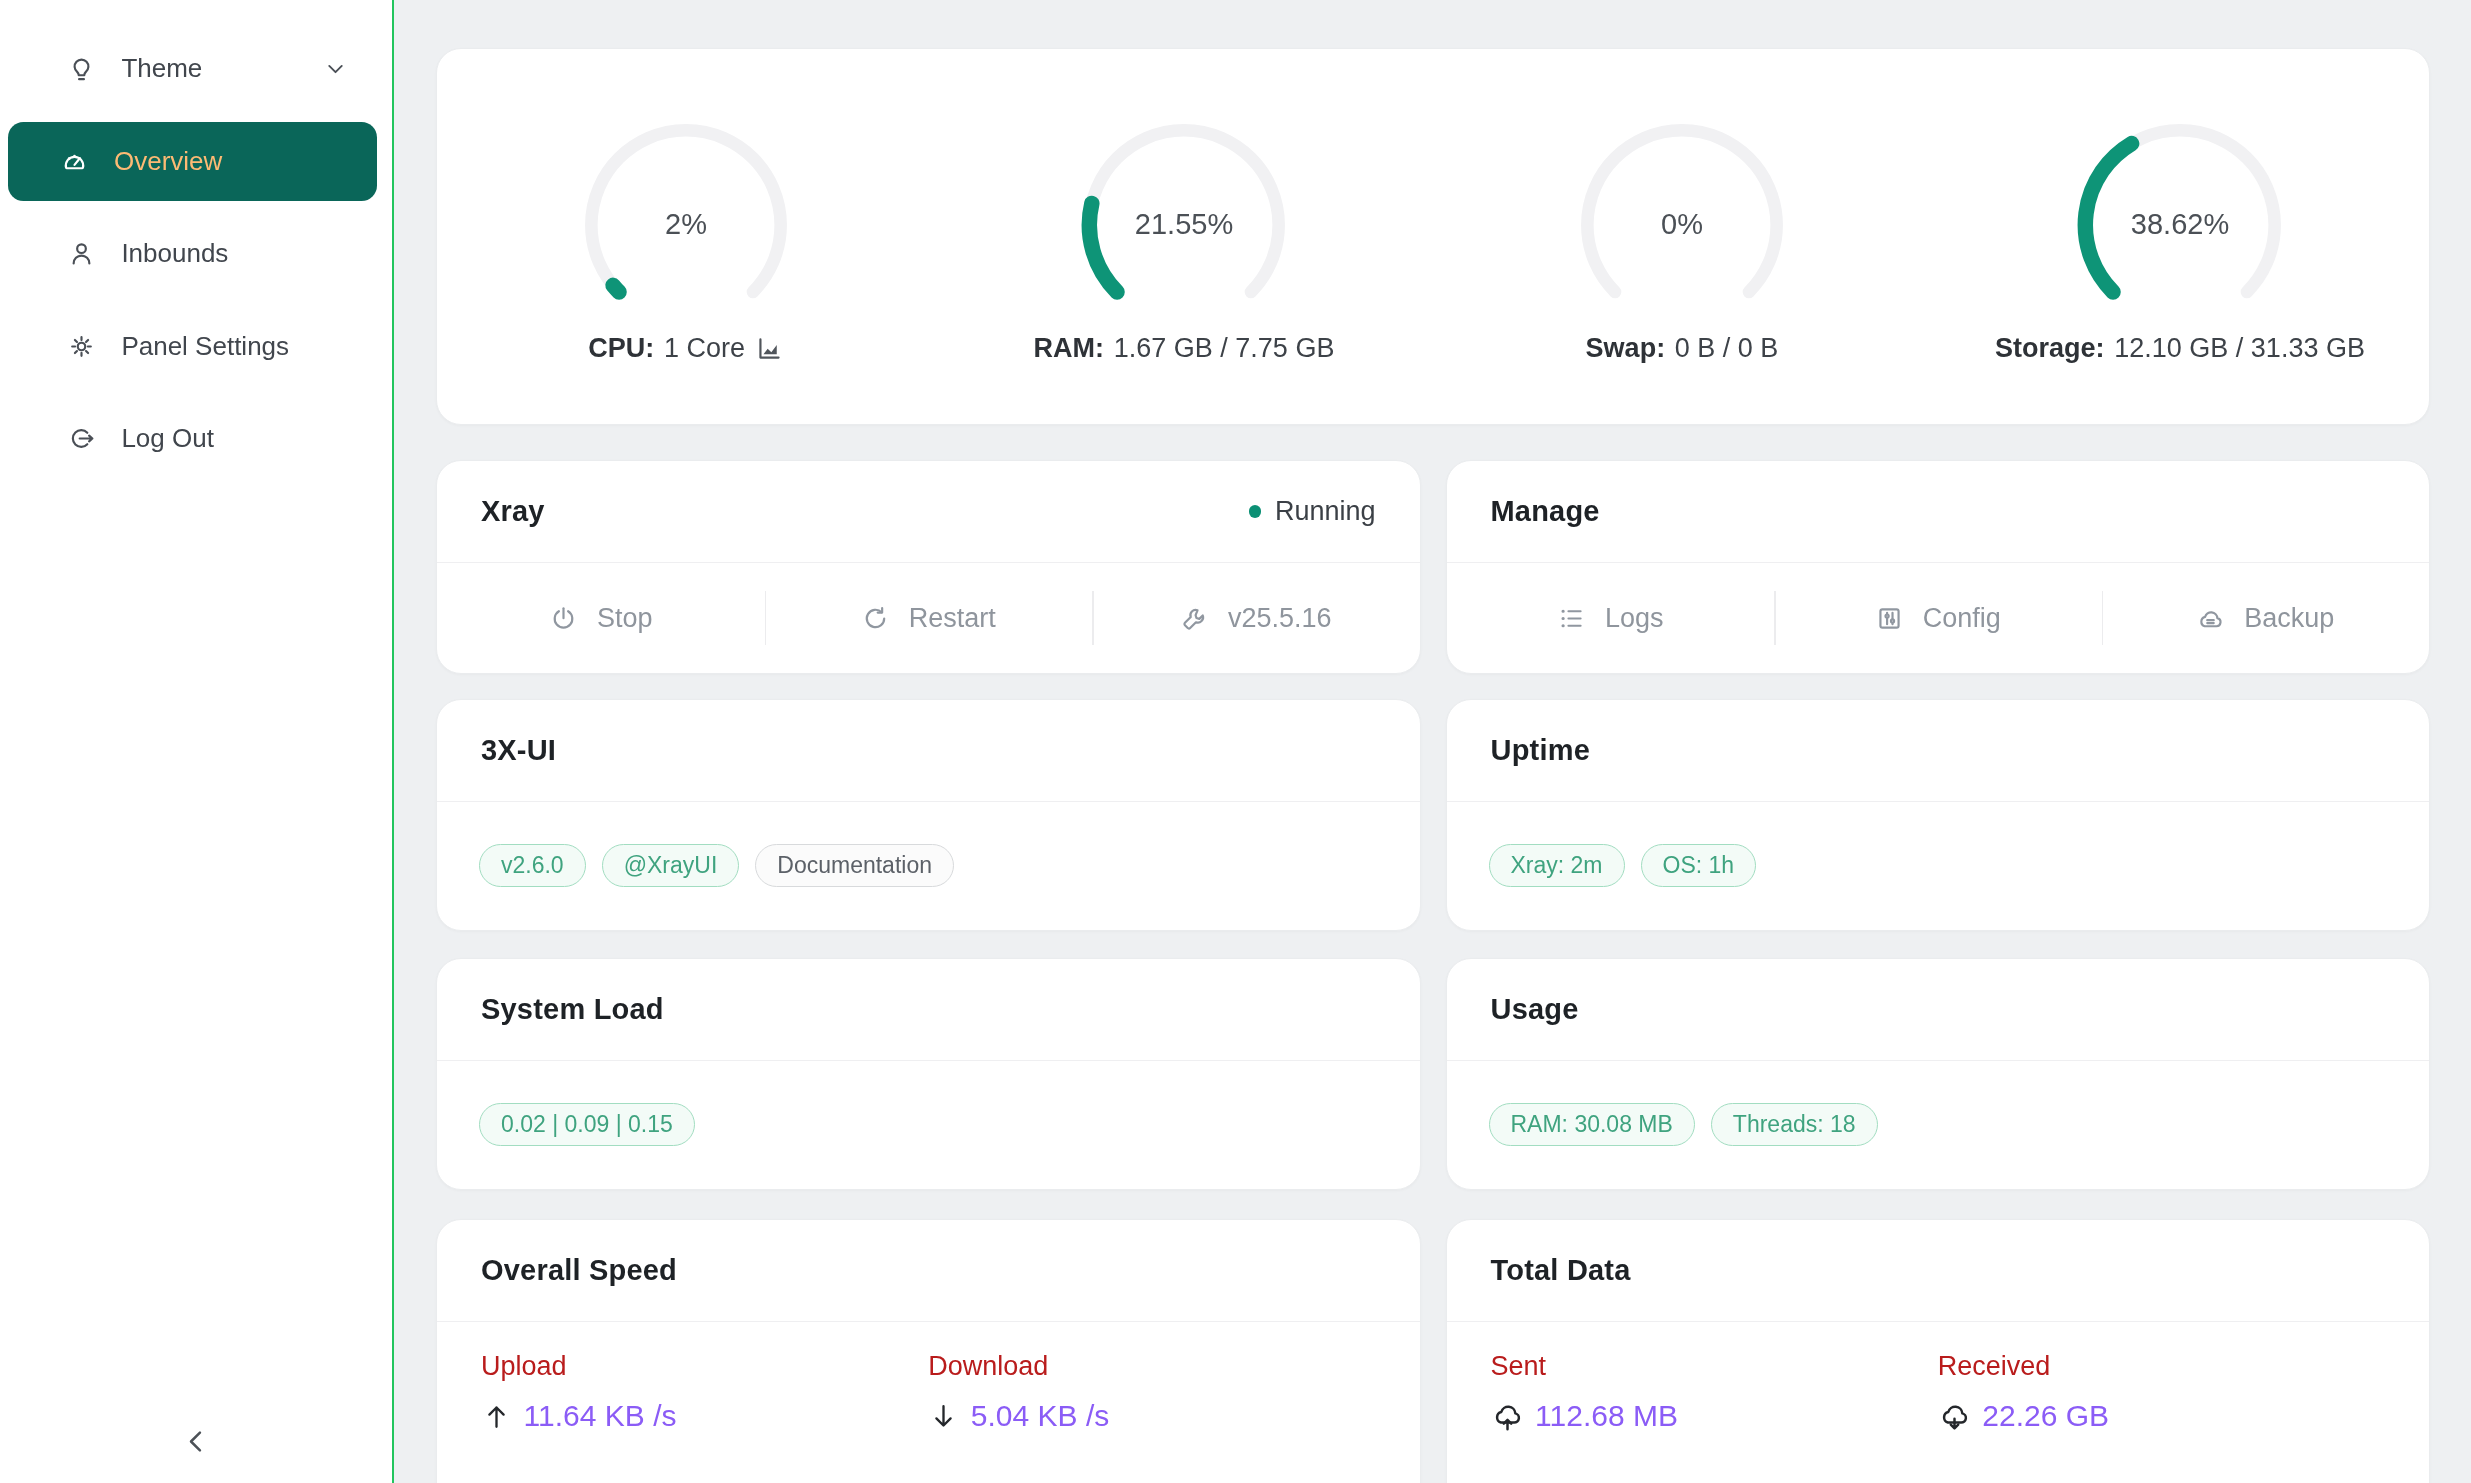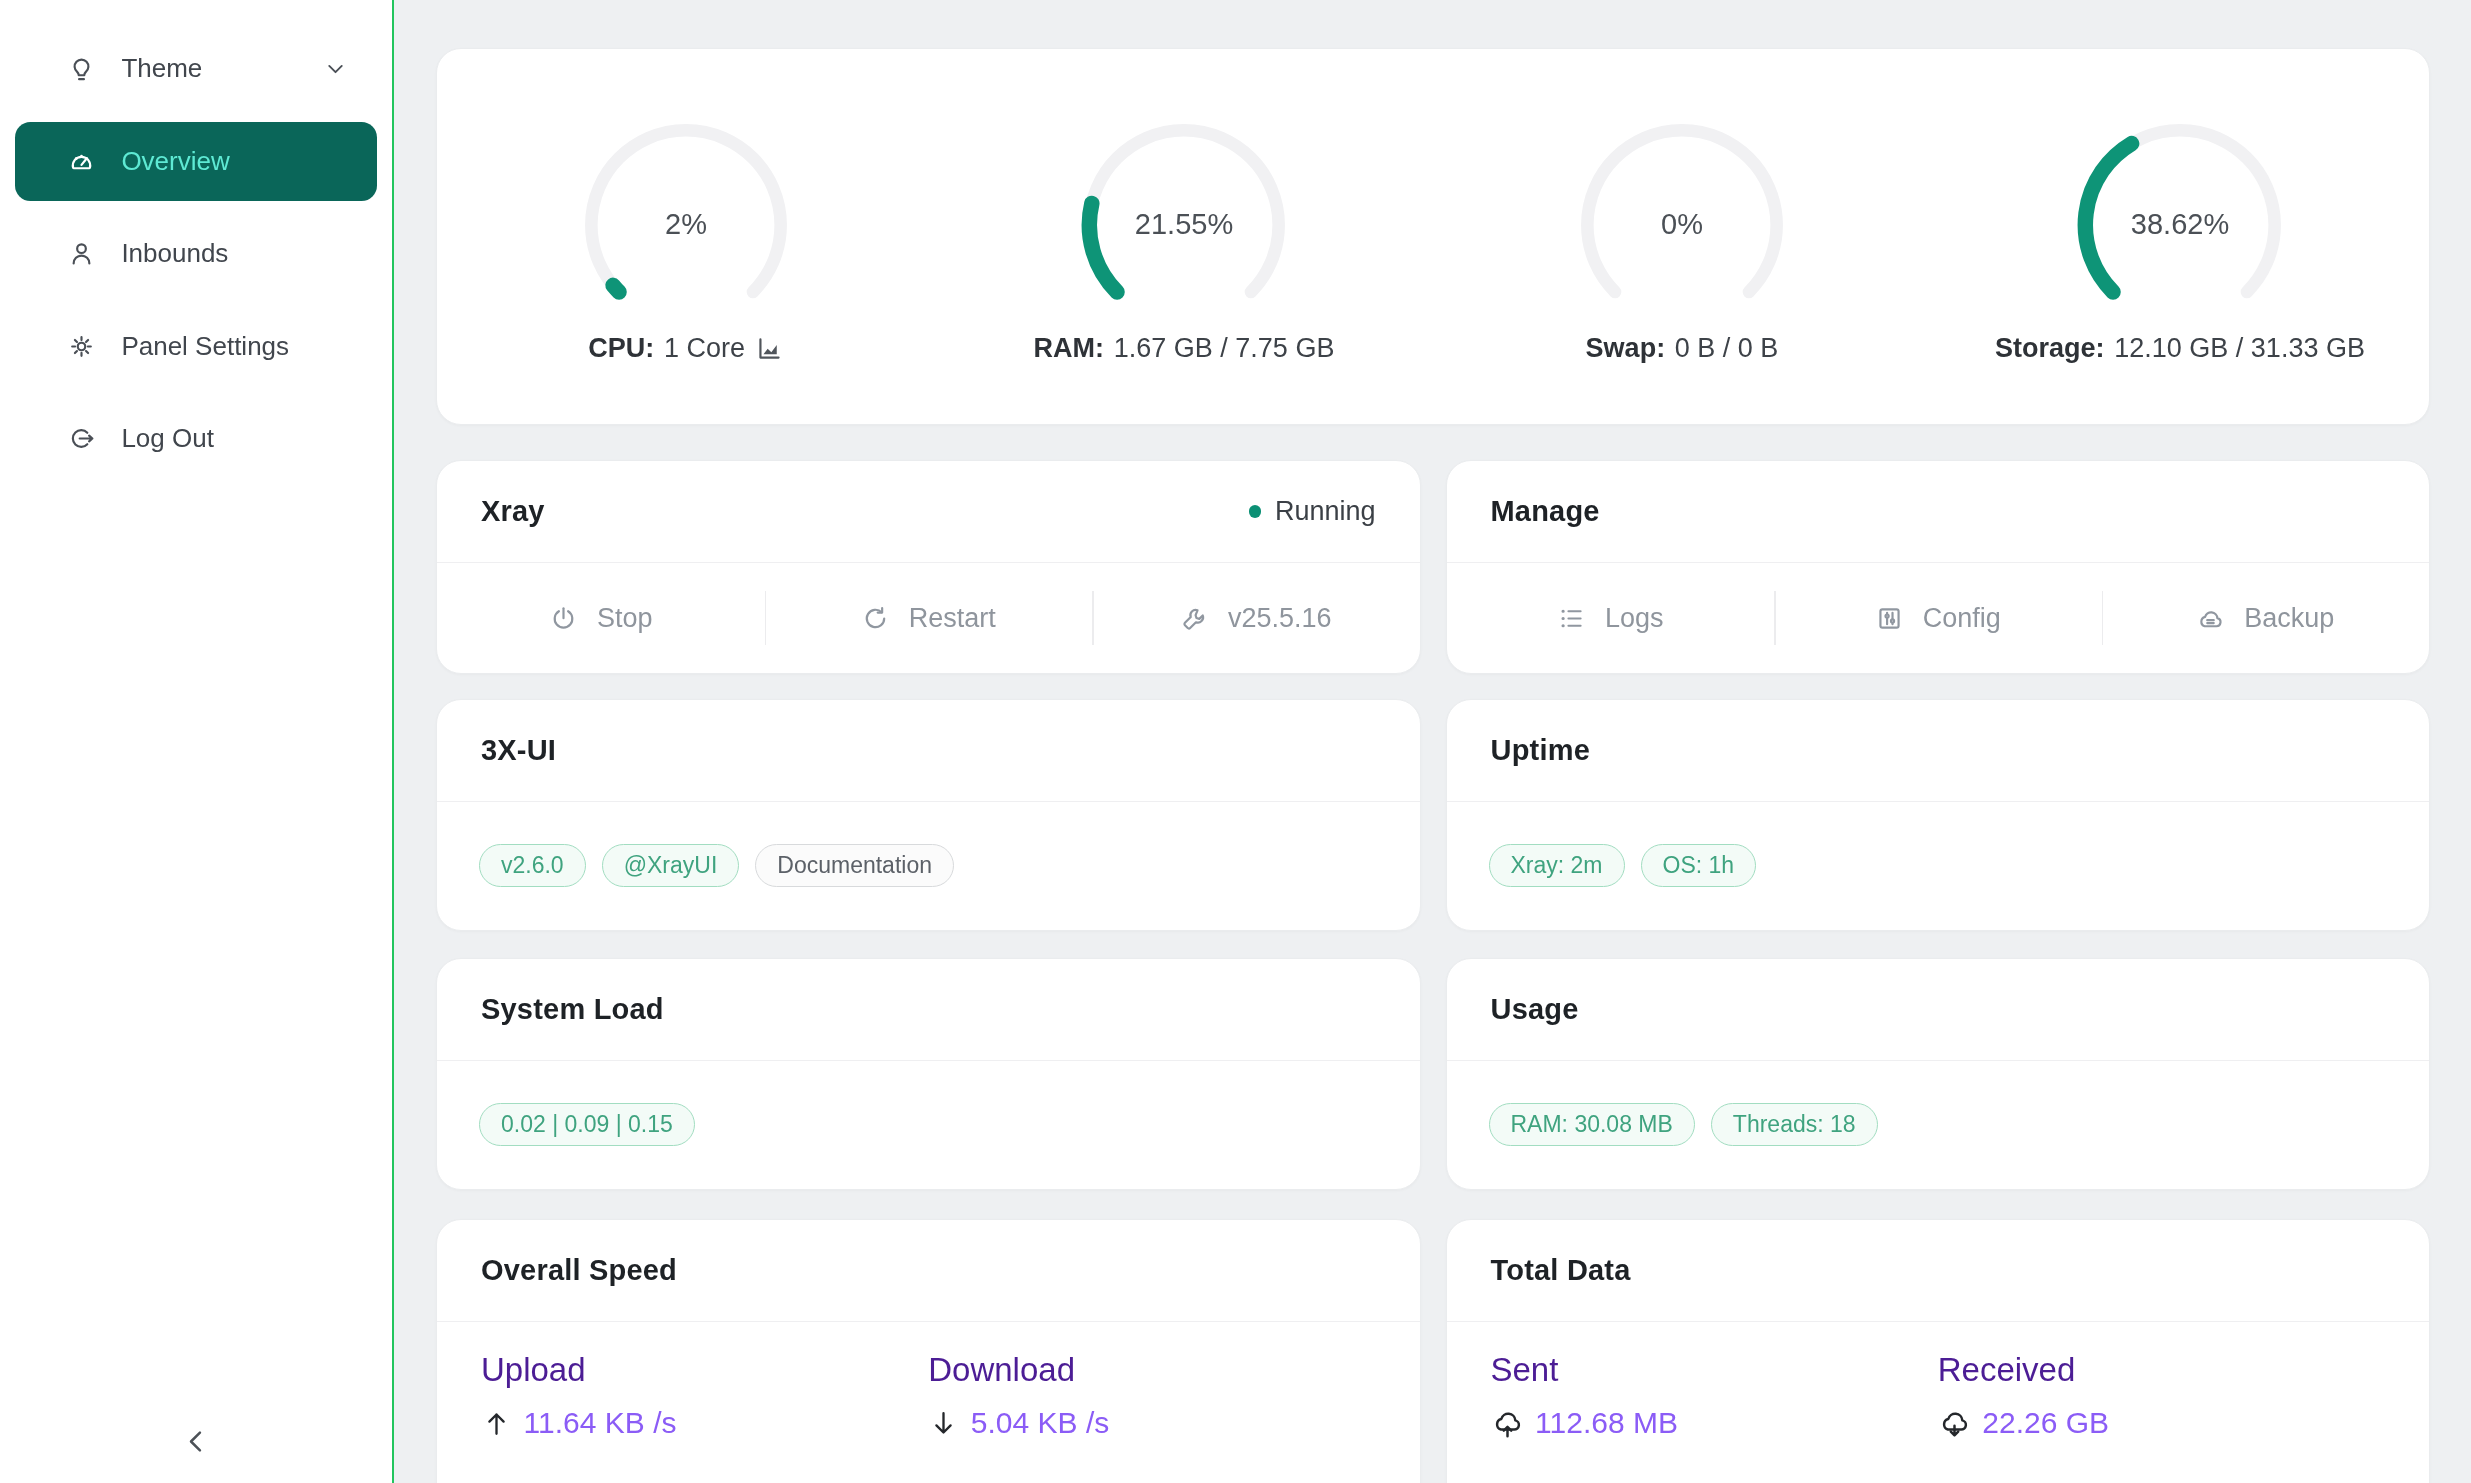--- a/index.html
+++ b/index.html
@@ -5,21 +5,21 @@
   * { margin:0; padding:0; box-sizing:border-box; }
   html,body { background:#eef0f2; }
   body { font-family:"Liberation Sans","DejaVu Sans",sans-serif; }
   .screen { width:2472px; height:1483px; display:flex; overflow:hidden; background:#eef0f2; }
 
   
   .sidebar { width:394px; background:#ffffff; padding-top:29px; position:relative; flex:0 0 394px; border-right:2px solid #22c55e; }
   .side-item { height:79px; margin:0 15.4px 13.5px; border-radius:15.4px; display:flex; align-items:center;
                padding:0 29px 0 52px; gap:25px; font-size:26px; color:#41464d; cursor:pointer; }
   .side-item .ic { color:#4a4f56; }
-  .side-item.active { background:#0a6659; color:#5eead4; }
+  .side-item.active { background:#0a6659; color:#fdba74;margin-left:8px; }
   .side-item.active .ic { color:#ffffff; }
   .side-item .trail { margin-left:auto; color:#4a4f56; }
   .collapse-btn { position:absolute; bottom:25px; left:0; width:100%; display:flex; justify-content:center; cursor:pointer; color:#4c5157; }
 
   
   .main { flex:1; padding:48px 42px 0 42px; }
   .card { background:#ffffff; border:1px solid #eaecee; border-radius:25px; box-shadow:0 1px 2.9px rgba(16,24,40,.03); }
 
   
   .stats-card { height:377px; display:flex; }
@@ -53,21 +53,21 @@
   .action .ic { color:#9097a0; }
   .action + .action::before { content:""; position:absolute; left:0; top:28px; width:1.9px; height:54px; background:#ececee; }
 
   .card-tags { height:127px; display:flex; align-items:center; padding:0 42px; gap:16px; }
   .tag { display:inline-flex; align-items:center; height:43px; padding:0 21px; border-radius:23px; font-size:23px; white-space:nowrap; }
   .tag-green { background:#f3fbf7; border:1.9px solid #a2ddc1; color:#3fa37f; }
   .tag-default { background:#fbfbfb; border:1.9px solid #d8dadc; color:#5c6168; }
 
   .card-stats { display:flex; padding:29px 44px 0; }
   .stat { width:50%; }
-  .stat-label { font-size:33px; color:#4c1d95; }
+  .stat-label { font-size:27px; color:#b91c1c; }
   .stat-value { margin-top:17.4px; display:flex; align-items:center; gap:11.6px; font-size:30px; color:#8b5cf6; }
   .stat-value .ic { color:#24272b; }
 
   .ic { display:inline-block; }
   svg.ic { fill:none; stroke:currentColor; stroke-width:1.8; stroke-linecap:round; stroke-linejoin:round; }
 </style>
 </head>
 <body>
 
 <div class="screen">

